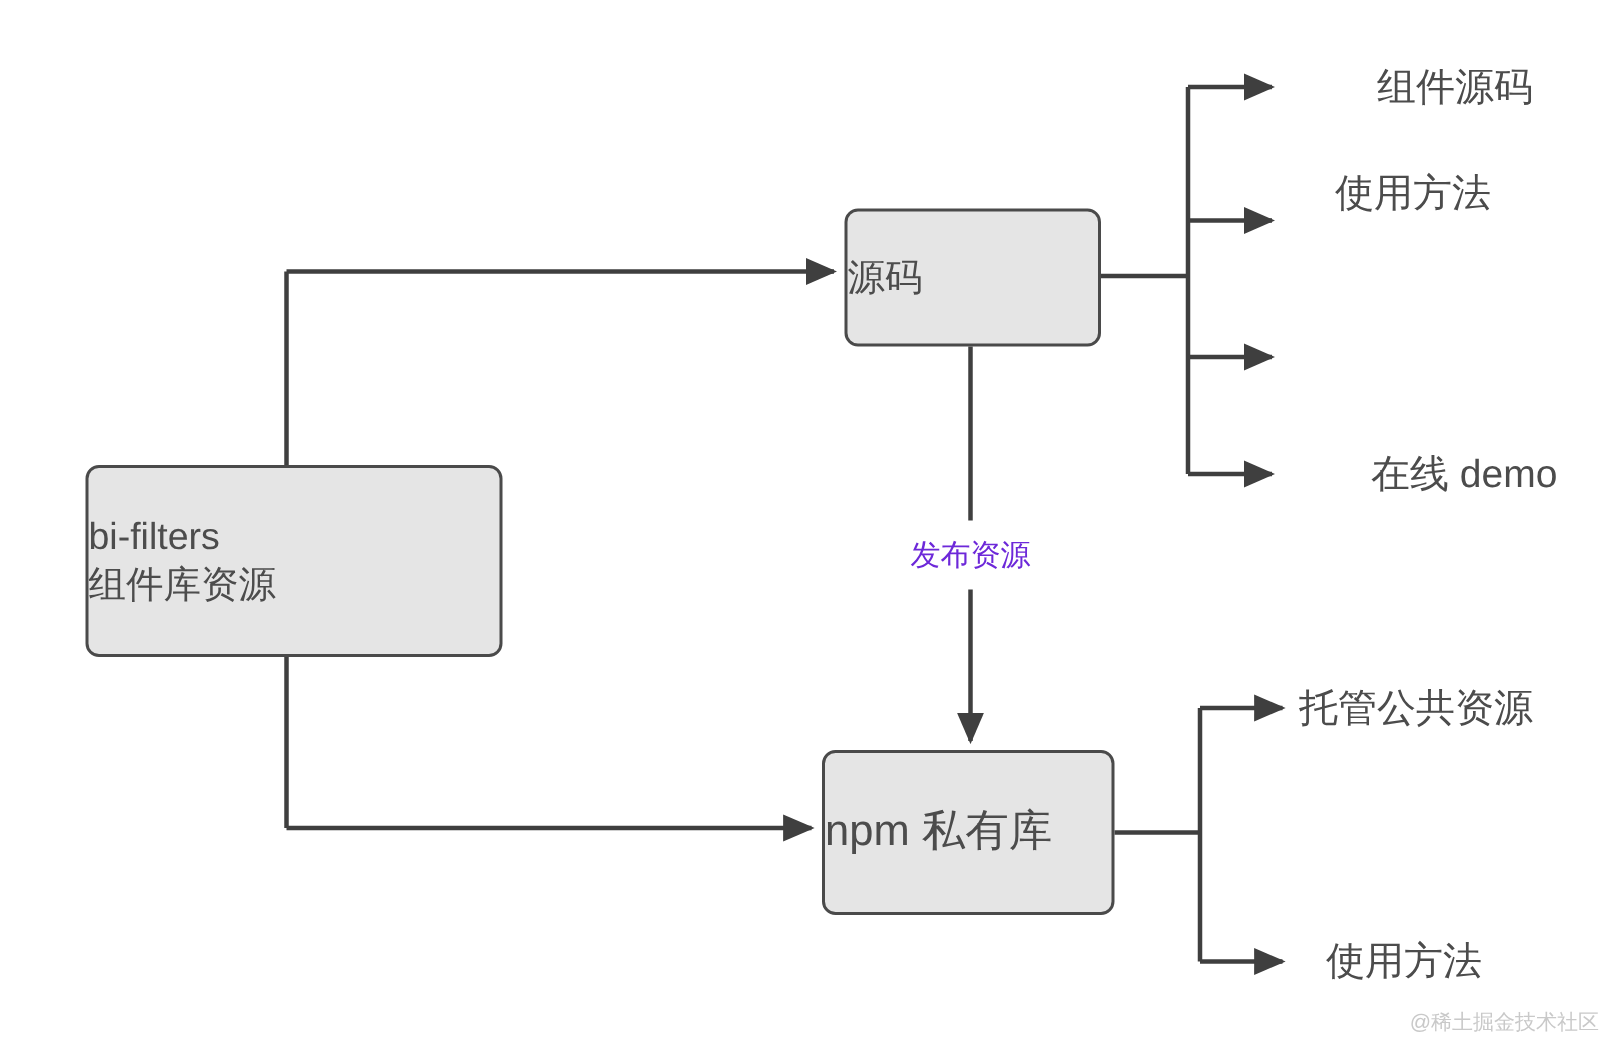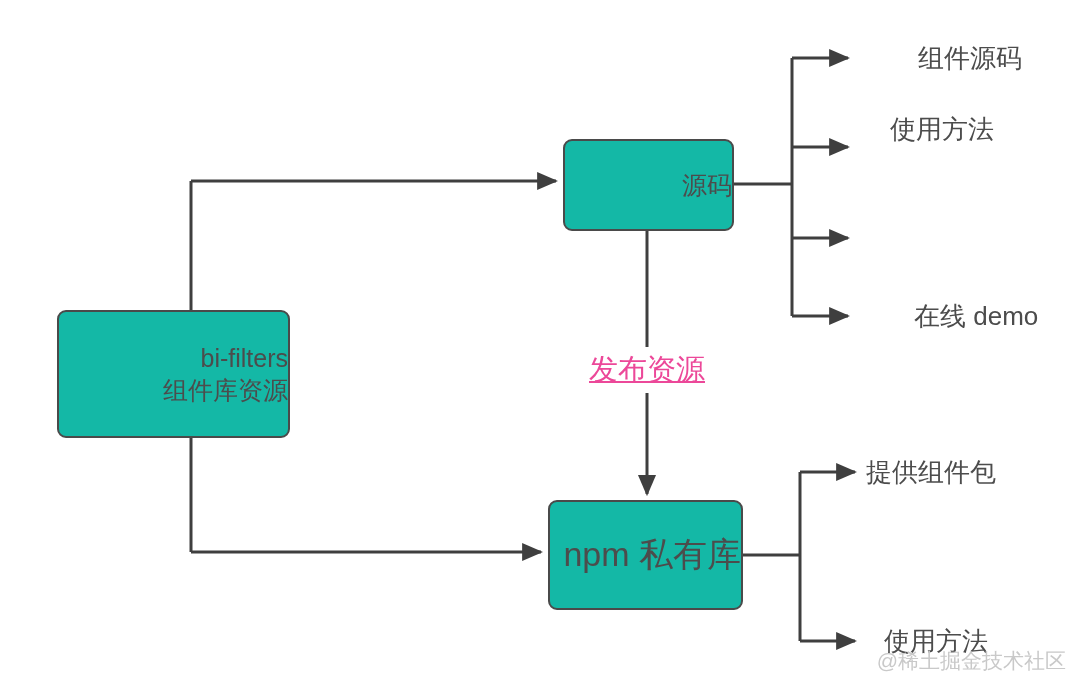--- a/index.html
+++ b/index.html
@@ -22,79 +22,78 @@
     top: 0;
     width: 1080px;
     height: 691px;
     pointer-events: none;
   }
   .node {
     position: absolute;
     box-sizing: border-box;
     border: 2px solid #4a4a4a;
     border-radius: 9px;
-    background: #14b8a6;
+    background: #e5e5e5;
     display: flex;
     flex-direction: column;
-    align-items: flex-end;
+    align-items: flex-start;
     justify-content: center;
     color: #4c4c4c;
     line-height: 1.28;
     z-index: 2;
   }
   .node .line1, .node .line2 {
     display: block;
     white-space: nowrap;
   }
   #node-root {
     left: 57px;
     top: 310px;
-    width: 233px;
+    width: 278px;
     height: 128px;
     font-size: 25px;
   }
   #node-source {
     left: 563px;
     top: 139px;
     width: 171px;
     height: 92px;
     font-size: 25px;
   }
   #node-npm {
     left: 548px;
     top: 500px;
     width: 195px;
     height: 110px;
-    font-size: 34px;
+    font-size: 29px;
   }
   .endlabel {
     position: absolute;
     color: #4c4c4c;
     font-size: 26px;
     white-space: nowrap;
     z-index: 2;
     transform: translateY(-50%);
   }
   .edge-label {
     position: absolute;
-    color: #ec4899;
-    font-size: 29px;
+    color: #6d28d9;
+    font-size: 20px;
     white-space: nowrap;
     background: #ffffff;
     padding: 2px 6px;
     z-index: 3;
     transform: translate(-50%, -50%);
-    text-decoration: underline;
   }
   #watermark {
     position: absolute;
     right: 14px;
-    bottom: 16px;
+    bottom: 0;
     color: #c9c9c9;
-    font-size: 21px;
+    font-size: 14px;
     white-space: nowrap;
     z-index: 4;
   }
 </style>
 </head>
 <body>
 
 <div id="canvas">
 
   <svg id="wires" viewBox="0 0 1080 691" xmlns="http://www.w3.org/2000/svg">
@@ -142,18 +141,18 @@
   <div class="node" id="node-npm">
     <span class="line1">npm 私有库</span>
   </div>
 
   <div class="edge-label" style="left:647px; top:370px;">发布资源</div>
 
   <div class="endlabel" style="left:918px; top:58px;">组件源码</div>
   <div class="endlabel" style="left:890px; top:129px;">使用方法</div>
   <div class="endlabel" style="left:914px; top:316px;">在线 demo</div>
 
-  <div class="endlabel" style="left:866px; top:472px;">提供组件包</div>
+  <div class="endlabel" style="left:866px; top:472px;">托管公共资源</div>
   <div class="endlabel" style="left:884px; top:641px;">使用方法</div>
 
   <div id="watermark">@稀土掘金技术社区</div>
 
 </div>
 
 </body></html>

